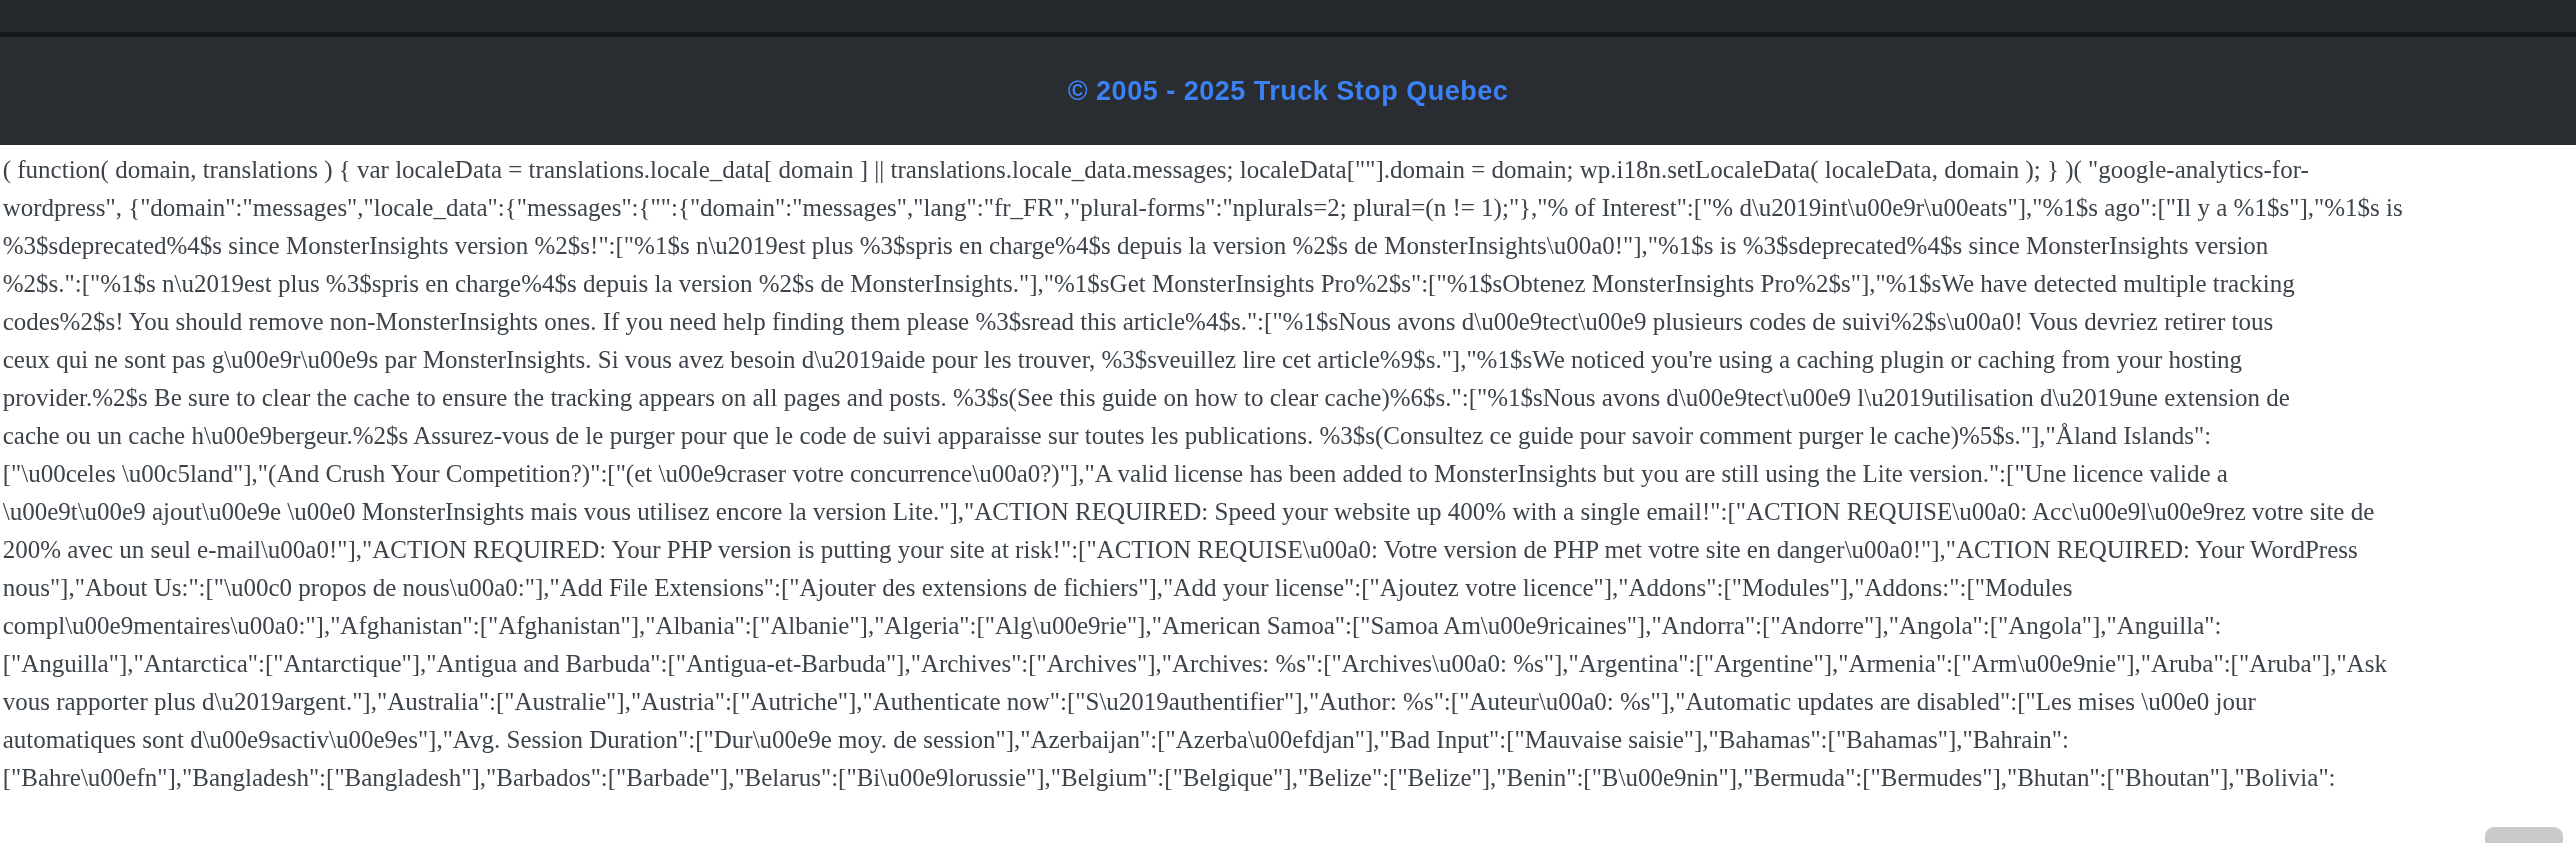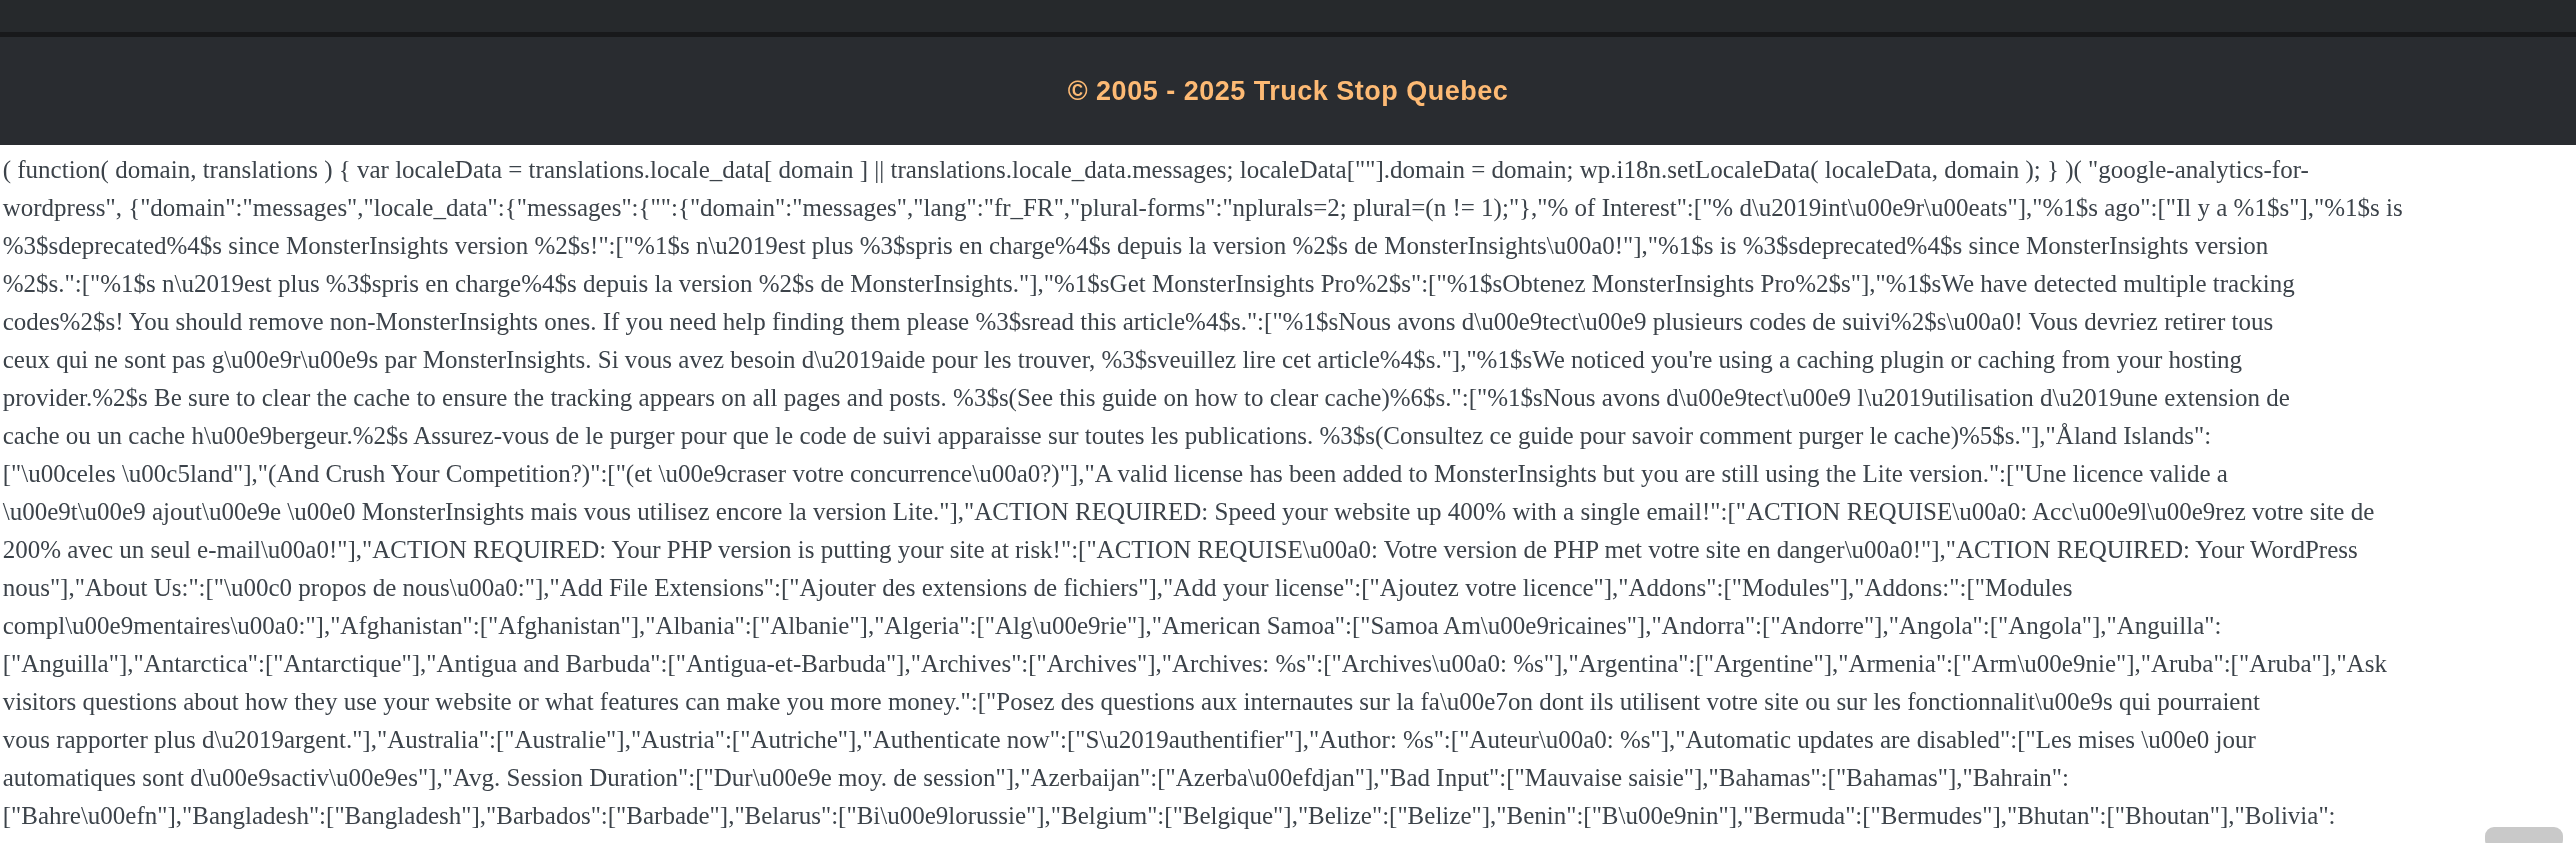--- a/index.html
+++ b/index.html
@@ -26,21 +26,21 @@
     height: 108px;
     background: #292c30;
     display: flex;
     align-items: center;
     justify-content: center;
   }
   .copyright {
     font-family: "Liberation Sans", "DejaVu Sans", sans-serif;
     font-weight: 700;
     font-size: 27px;
-    color: #fdba74;
+    color: #3b82f6;
     letter-spacing: 0.5px;
   }
   .dump {
     padding: 5.4px 3.6px 0 2.7px;
     font-size: 25px;
     line-height: 38px;
     color: #3c434a;
   }
   .dump .line {
     height: 38px;
@@ -66,29 +66,28 @@
     <div class="copyright">© 2005 - 2025 Truck Stop Quebec</div>
   </div>
 </header>
 
 <main class="dump">
     <div class="line">( function( domain, translations ) { var localeData = translations.locale_data[ domain ] || translations.locale_data.messages; localeData[""].domain = domain; wp.i18n.setLocaleData( localeData, domain ); } )( "google-analytics-for-</div>
     <div class="line">wordpress", {"domain":"messages","locale_data":{"messages":{"":{"domain":"messages","lang":"fr_FR","plural-forms":"nplurals=2; plural=(n != 1);"},"% of Interest":["% d\u2019int\u00e9r\u00eats"],"%1$s ago":["Il y a %1$s"],"%1$s is</div>
     <div class="line">%3$sdeprecated%4$s since MonsterInsights version %2$s!":["%1$s n\u2019est plus %3$spris en charge%4$s depuis la version %2$s de MonsterInsights\u00a0!"],"%1$s is %3$sdeprecated%4$s since MonsterInsights version</div>
     <div class="line">%2$s.":["%1$s n\u2019est plus %3$spris en charge%4$s depuis la version %2$s de MonsterInsights."],"%1$sGet MonsterInsights Pro%2$s":["%1$sObtenez MonsterInsights Pro%2$s"],"%1$sWe have detected multiple tracking</div>
     <div class="line">codes%2$s! You should remove non-MonsterInsights ones. If you need help finding them please %3$sread this article%4$s.":["%1$sNous avons d\u00e9tect\u00e9 plusieurs codes de suivi%2$s\u00a0! Vous devriez retirer tous</div>
-    <div class="line">ceux qui ne sont pas g\u00e9r\u00e9s par MonsterInsights. Si vous avez besoin d\u2019aide pour les trouver, %3$sveuillez lire cet article%4$s."],"%1$sWe noticed you're using a caching plugin or caching from your hosting</div>
+    <div class="line">ceux qui ne sont pas g\u00e9r\u00e9s par MonsterInsights. Si vous avez besoin d\u2019aide pour les trouver, %3$sveuillez lire cet article%9$s."],"%1$sWe noticed you're using a caching plugin or caching from your hosting</div>
     <div class="line">provider.%2$s Be sure to clear the cache to ensure the tracking appears on all pages and posts. %3$s(See this guide on how to clear cache)%6$s.":["%1$sNous avons d\u00e9tect\u00e9 l\u2019utilisation d\u2019une extension de</div>
     <div class="line">cache ou un cache h\u00e9bergeur.%2$s Assurez-vous de le purger pour que le code de suivi apparaisse sur toutes les publications. %3$s(Consultez ce guide pour savoir comment purger le cache)%5$s."],"Åland Islands":</div>
     <div class="line">["\u00celes \u00c5land"],"(And Crush Your Competition?)":["(et \u00e9craser votre concurrence\u00a0?)"],"A valid license has been added to MonsterInsights but you are still using the Lite version.":["Une licence valide a</div>
     <div class="line">\u00e9t\u00e9 ajout\u00e9e \u00e0 MonsterInsights mais vous utilisez encore la version Lite."],"ACTION REQUIRED: Speed your website up 400% with a single email!":["ACTION REQUISE\u00a0: Acc\u00e9l\u00e9rez votre site de</div>
     <div class="line">200% avec un seul e-mail\u00a0!"],"ACTION REQUIRED: Your PHP version is putting your site at risk!":["ACTION REQUISE\u00a0: Votre version de PHP met votre site en danger\u00a0!"],"ACTION REQUIRED: Your WordPress</div>
     <div class="line">nous"],"About Us:":["\u00c0 propos de nous\u00a0:"],"Add File Extensions":["Ajouter des extensions de fichiers"],"Add your license":["Ajoutez votre licence"],"Addons":["Modules"],"Addons:":["Modules</div>
     <div class="line">compl\u00e9mentaires\u00a0:"],"Afghanistan":["Afghanistan"],"Albania":["Albanie"],"Algeria":["Alg\u00e9rie"],"American Samoa":["Samoa Am\u00e9ricaines"],"Andorra":["Andorre"],"Angola":["Angola"],"Anguilla":</div>
     <div class="line">["Anguilla"],"Antarctica":["Antarctique"],"Antigua and Barbuda":["Antigua-et-Barbuda"],"Archives":["Archives"],"Archives: %s":["Archives\u00a0: %s"],"Argentina":["Argentine"],"Armenia":["Arm\u00e9nie"],"Aruba":["Aruba"],"Ask</div>
-    <div class="line">visitors questions about how they use your website or what features can make you more money.":["Posez des questions aux internautes sur la fa\u00e7on dont ils utilisent votre site ou sur les fonctionnalit\u00e9s qui pourraient</div>
     <div class="line">vous rapporter plus d\u2019argent."],"Australia":["Australie"],"Austria":["Autriche"],"Authenticate now":["S\u2019authentifier"],"Author: %s":["Auteur\u00a0: %s"],"Automatic updates are disabled":["Les mises \u00e0 jour</div>
     <div class="line">automatiques sont d\u00e9sactiv\u00e9es"],"Avg. Session Duration":["Dur\u00e9e moy. de session"],"Azerbaijan":["Azerba\u00efdjan"],"Bad Input":["Mauvaise saisie"],"Bahamas":["Bahamas"],"Bahrain":</div>
     <div class="line">["Bahre\u00efn"],"Bangladesh":["Bangladesh"],"Barbados":["Barbade"],"Belarus":["Bi\u00e9lorussie"],"Belgium":["Belgique"],"Belize":["Belize"],"Benin":["B\u00e9nin"],"Bermuda":["Bermudes"],"Bhutan":["Bhoutan"],"Bolivia":</div>
   </main>
 
 <div class="scroll-thumb"></div>
 
 
 </body></html>

